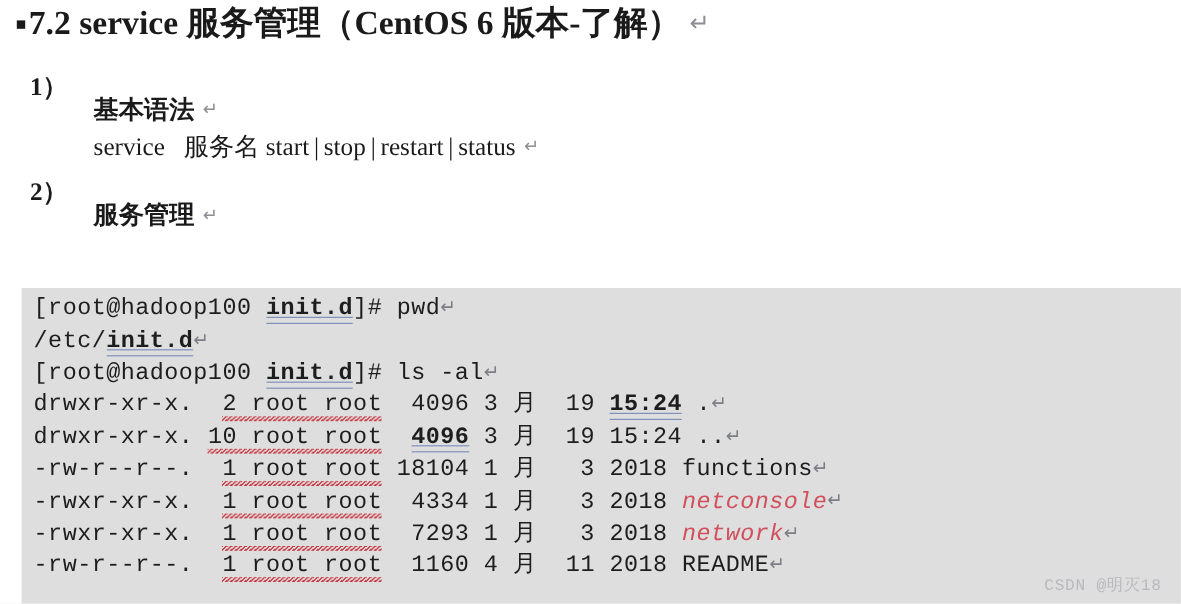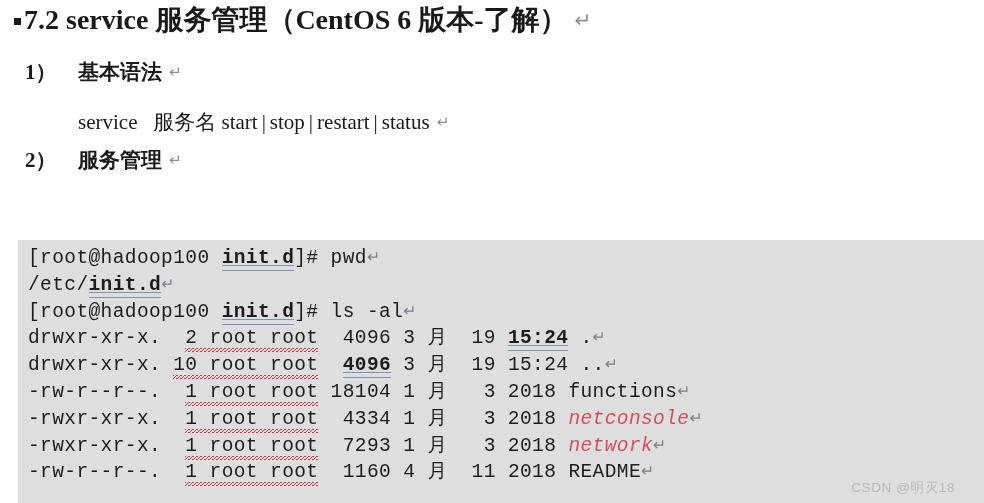--- a/index.html
+++ b/index.html
@@ -60,20 +60,21 @@
     left: 25px;
     white-space: nowrap;
   }
   .list-title {
     position: absolute;
     font-weight: bold;
     font-size: 21px;
     line-height: 26px;
     left: 78px;
     white-space: nowrap;
+    margin-top: 19px;
   }
   .list-body {
     position: absolute;
     font-size: 21px;
     line-height: 26px;
     left: 78px;
     white-space: nowrap;
     font-weight: normal;
   }
 
@@ -153,23 +154,23 @@
     left: 0; right: 0;
     bottom: -2px;
     height: 4px;
     border-top: 1.3px solid #8091b8;
     border-bottom: 1.3px solid #8091b8;
   }
 
   
   .watermark {
     position: absolute;
-    right: 29px;
+    right: 16px;
     bottom: 6px;
-    font-family: Liberation Sans, sans-serif;
+    font-family: Liberation Mono, monospace;
     font-size: 13.5px;
     color: #b9b9bd;
     letter-spacing: 0.6px;
     white-space: nowrap;
   }
 </style>
 </head>
 <body>
 
 <div class="doc">

